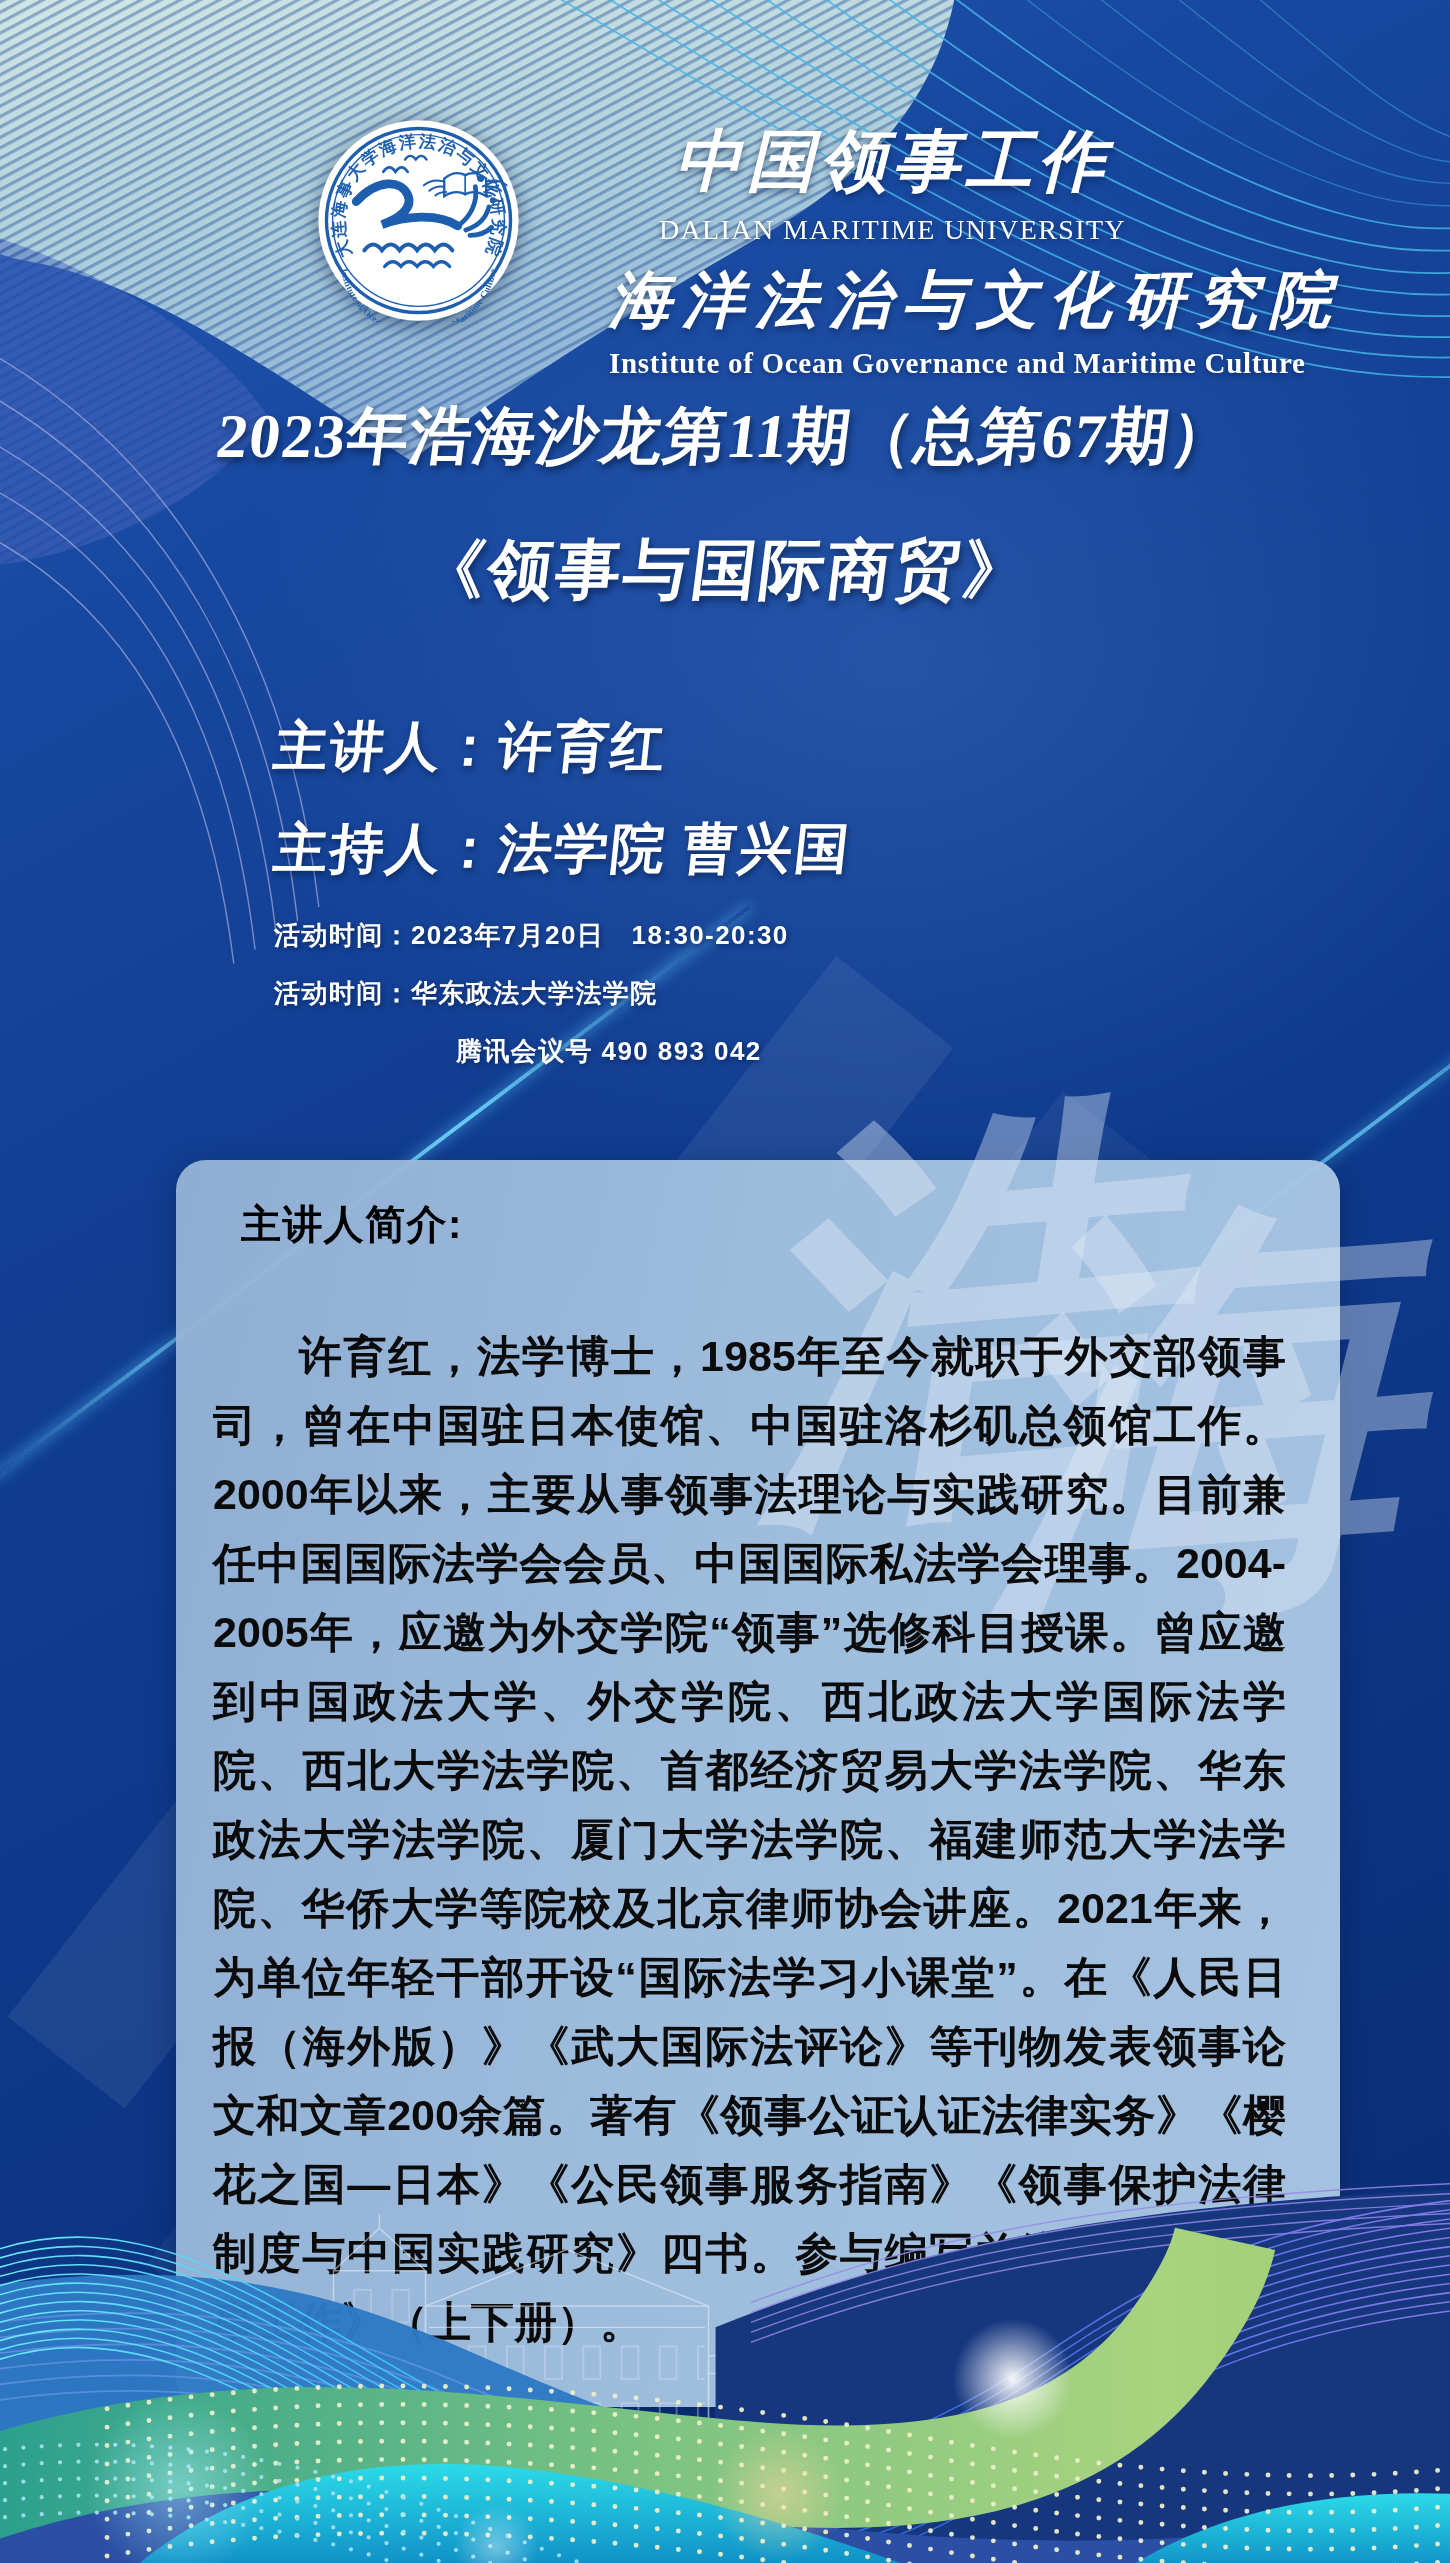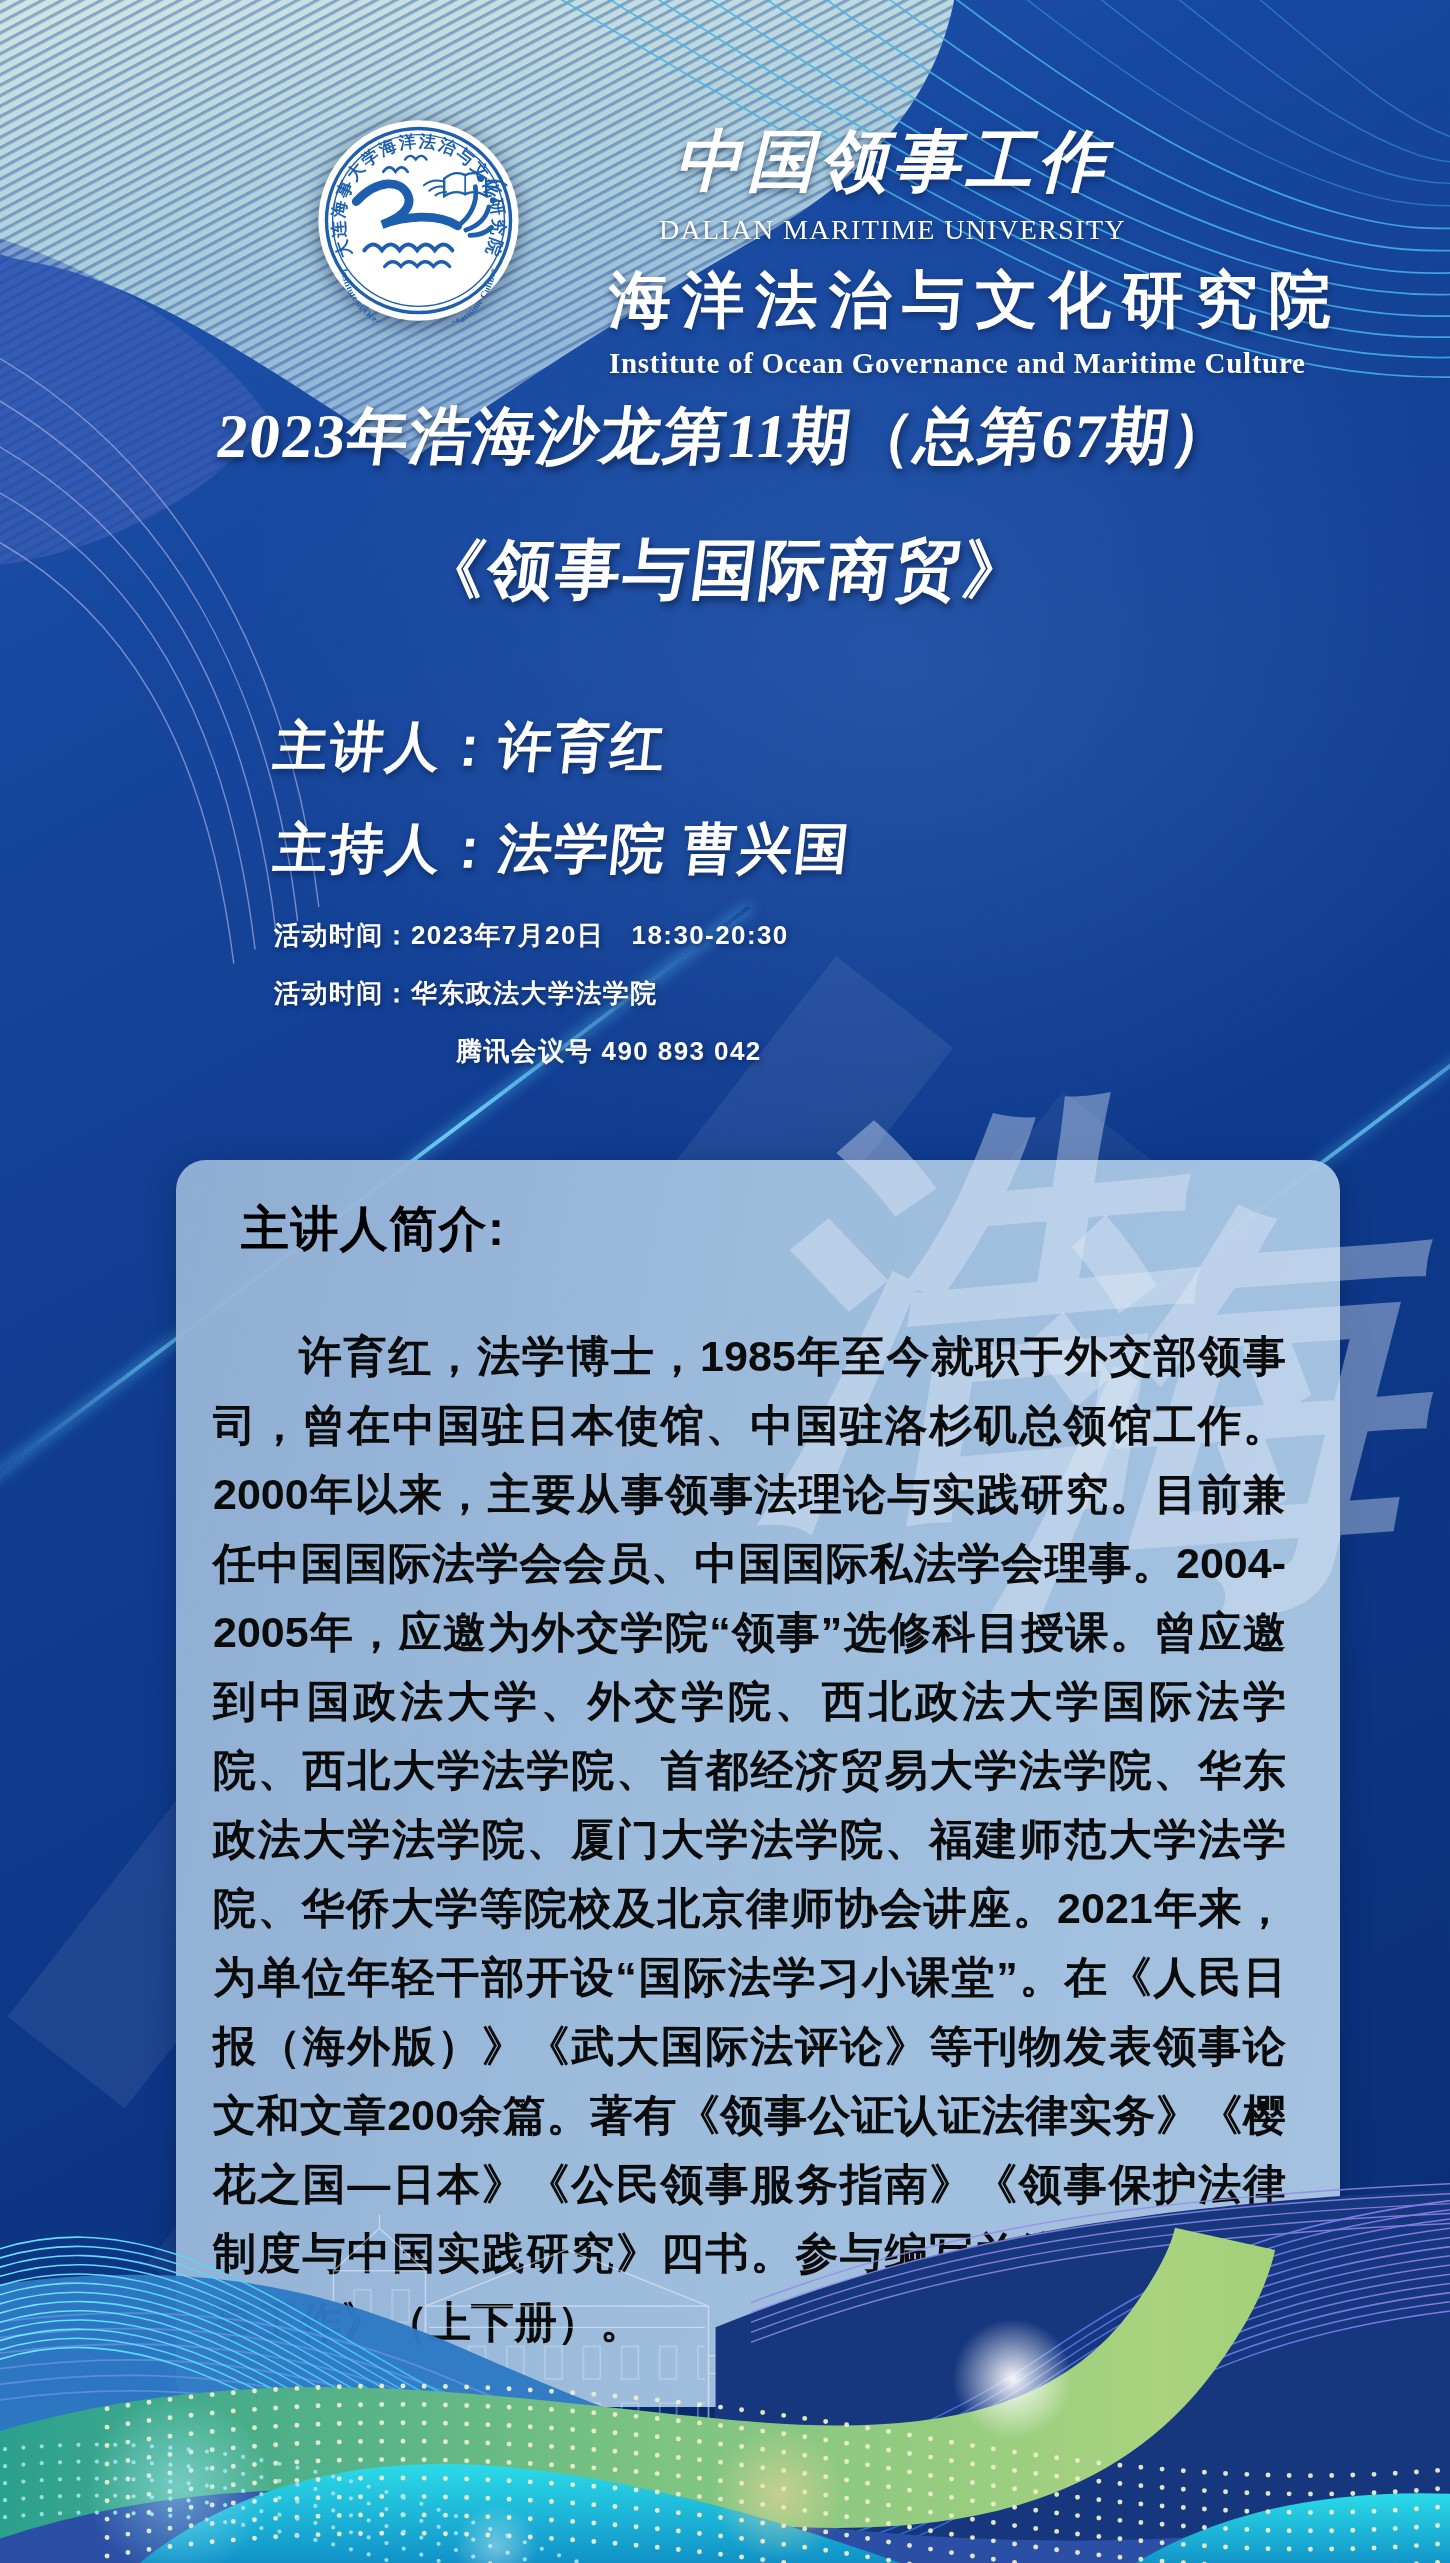--- a/index.html
+++ b/index.html
@@ -20,21 +20,21 @@
   .streak{position:absolute;height:4.3px;transform-origin:left center;
     background:linear-gradient(90deg,rgba(111,216,255,0),rgba(111,216,255,.9) 35%,rgba(111,216,255,.9) 65%,rgba(111,216,255,0));
     box-shadow:0 0 12.8px 1.4px rgba(90,200,255,.55);}
   .streak.s1{left:-43px;top:1502px;width:992px;transform:rotate(-37deg);}
   .streak.s2{left:1048px;top:1367px;width:694px;transform:rotate(-37deg);opacity:.8;}
   
   .seal{left:317px;top:119px;width:203px;height:203px;filter:drop-shadow(0 4.3px 11.3px rgba(3,20,60,.5));}
   .htext{left:609px;top:126px;width:567px;text-align:center;color:#fff;}
   .uni-cn{font-family:"Liberation Serif",serif;font-weight:700;font-style:italic;font-size:67px;letter-spacing:5.7px;line-height:1.05;text-shadow:0 2.8px 7px rgba(2,18,56,.5);}
   .uni-en{font-family:"Liberation Serif",serif;font-size:28px;letter-spacing:1.4px;margin-top:18px;text-shadow:0 2.1px 5.7px rgba(2,18,56,.5);}
-  .inst-cn{font-family:"Liberation Serif",serif;font-weight:700;font-size:62px;letter-spacing:11.3px;margin-top:11.3px;white-space:nowrap;text-shadow:0 2.8px 7px rgba(2,18,56,.5);}
+  .inst-cn{font-family:"Liberation Serif",serif;font-weight:700;font-style:italic;font-size:62px;letter-spacing:11.3px;margin-top:11.3px;white-space:nowrap;text-shadow:0 2.8px 7px rgba(2,18,56,.5);}
   .inst-en{font-family:"Liberation Serif",serif;font-weight:700;font-size:29px;letter-spacing:0.7px;margin-top:5.7px;white-space:nowrap;text-shadow:0 2.1px 5.7px rgba(2,18,56,.5);}
   
   .title{left:0;top:394px;width:1451px;text-align:center;color:#fff;
     font-family:"Liberation Serif",serif;font-weight:700;font-size:62px;letter-spacing:1.4px;
     transform:skewX(-7deg);text-shadow:2.1px 3.5px 7px rgba(2,16,50,.6);}
   .subtitle{left:0;top:526px;width:1451px;text-align:center;color:#fff;
     font-family:"Liberation Serif",serif;font-weight:700;font-size:65px;letter-spacing:2.8px;
     transform:skewX(-7deg);text-shadow:2.1px 3.5px 7px rgba(2,16,50,.6);}
   
   .row{position:absolute;left:274px;color:#fff;white-space:pre;}
@@ -46,21 +46,21 @@
   .r-venue{top:976px;}
   .r-meeting{top:1034px;left:456px;}
   
   .panel{left:176px;top:1160px;width:1164px;height:1247px;border-radius:30px;
     background:linear-gradient(102deg,rgba(148,178,213,.96) 0%,rgba(163,193,223,.96) 45%,rgba(172,201,229,.96) 100%);
     box-shadow:0 7px 28px rgba(3,18,54,.35);}
   .wm{position:absolute;color:#e6effb;opacity:.38;font-family:"Liberation Serif",serif;font-style:italic;font-weight:700;pointer-events:none;z-index:0;line-height:1;}
   .wm.w1{left:567px;top:-53px;font-size:425px;transform:rotate(-5deg);}
   .wm.w2{left:804px;top:43px;font-size:425px;transform:rotate(-4deg);}
   .panel-inner{position:relative;z-index:1;}
-  .bio-head{position:absolute;left:65px;top:37px;color:#000;font-weight:900;font-size:48px;letter-spacing:1.4px;}
+  .bio-head{position:absolute;left:65px;top:37px;color:#000;font-weight:900;font-size:40px;letter-spacing:1.4px;}
   .bio-text{position:absolute;left:37px;top:119px;width:1073px;color:#0b0b0b;font-weight:700;font-size:43px;line-height:69px;
     text-align:justify;text-indent:2em;letter-spacing:0;}
   
   .bottom-art{left:0;top:2154px;width:1451px;height:409px;z-index:6;}
   .topdecor{left:0;top:0;width:1451px;height:1063px;z-index:1;}
   .z2{z-index:2;} .z3{z-index:3;}
 </style>
 </head>
 <body>
 

